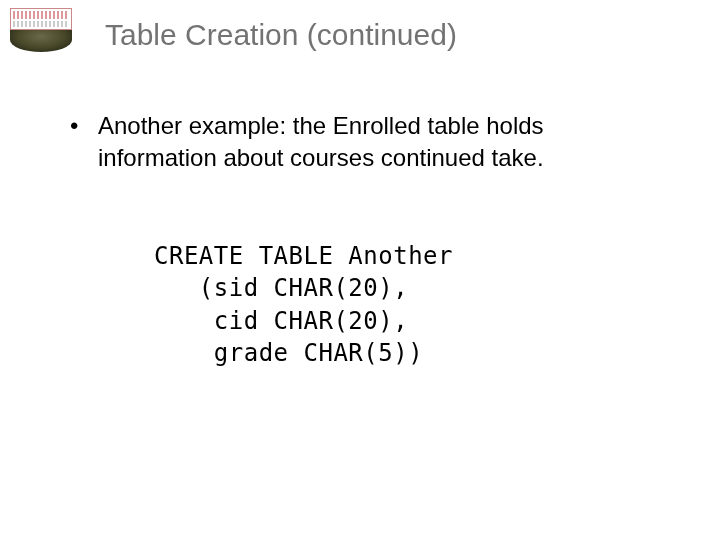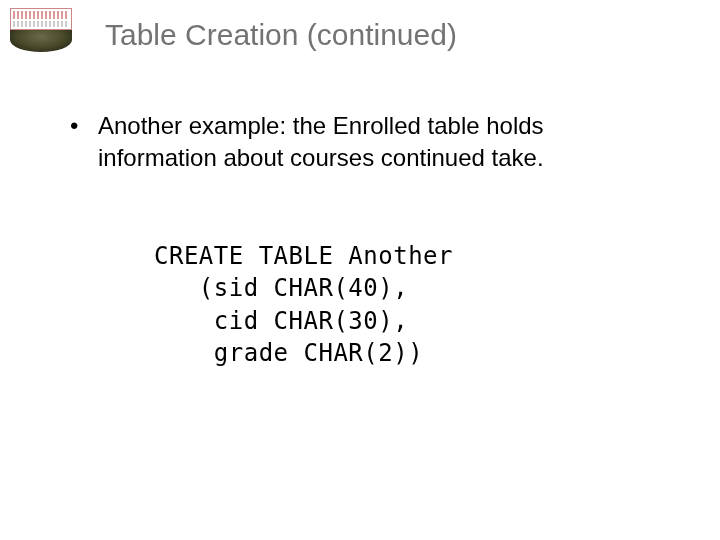--- a/index.html
+++ b/index.html
@@ -100,15 +100,15 @@
 <h1 class="title">Table Creation (continued)</h1>
 
 <div class="bullet-block">
   <div class="bullet-row">
     <div class="bullet-dot">•</div>
     <div class="bullet-text">Another example: the Enrolled table holds information about courses continued take.</div>
   </div>
 </div>
 
 <div class="code-block"><span>CREATE TABLE Another</span>
-<span>   (sid CHAR(40),</span>
-<span>    cid CHAR(30),</span>
-<span>    grade CHAR(2))</span></div>
+<span>   (sid CHAR(20),</span>
+<span>    cid CHAR(20),</span>
+<span>    grade CHAR(5))</span></div>
 
 </body></html>

